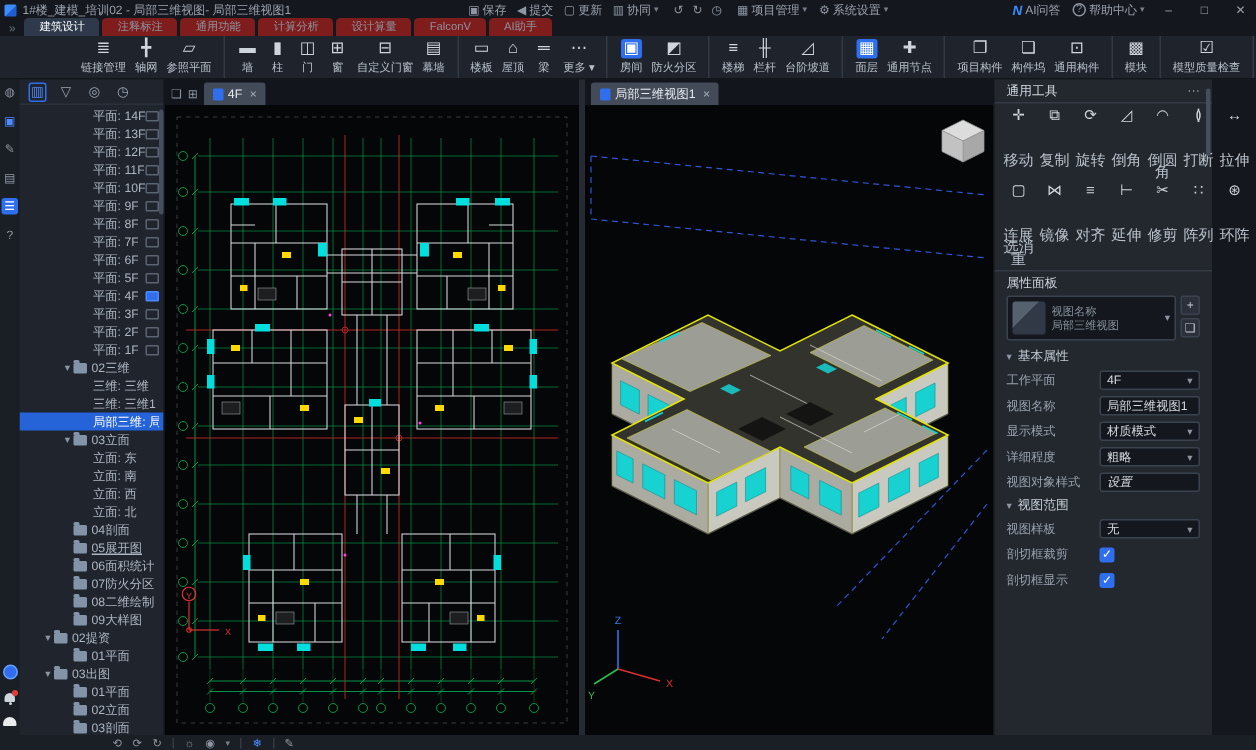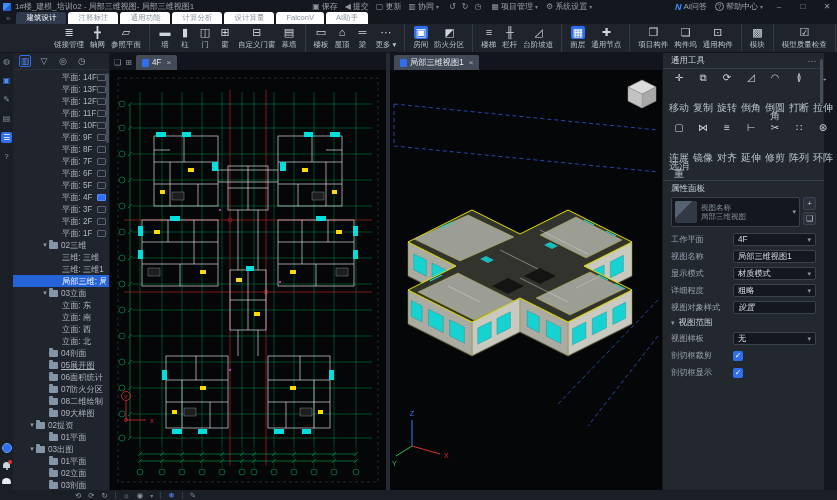--- a/index.html
+++ b/index.html
@@ -18,21 +18,21 @@
   #tb-hist{display:flex;align-items:center;gap:6px;margin-left:10px;}
   #tb-menus{display:flex;align-items:center;gap:8px;margin-left:10px;}
   #tb-right{display:flex;align-items:center;gap:8px;margin-left:auto;margin-right:2px;}
   .ai-logo{color:#3c8dff;font-weight:bold;font-style:italic;font-size:9px;}
   .helpc{width:9px;height:9px;border:1px solid #8d96a3;border-radius:50%;font-size:7px;line-height:8px;text-align:center;color:#8d96a3;}
   .wbtn{width:16px;text-align:center;color:#9aa2ae;font-size:8px;}
 
   
   #tabrow{position:absolute;left:0;top:13px;right:0;height:11px;background:#14171d;display:flex;align-items:flex-end;font-size:7.5px;}
   #tabrow .chev{color:#6b7582;margin:0 6px 1px 6px;font-size:8px;}
-  .rtab{padding:1px 10px;margin-right:2px;background:#ffffff;color:#8b93a0;border-radius:3px 3px 0 0;}
+  .rtab{padding:1px 10px;margin-right:2px;background:#7f1d1d;color:#8b93a0;border-radius:3px 3px 0 0;}
   .rtab.active{background:#2e3a4b;color:#fff;}
 
   
   #ribbon{position:absolute;left:0;top:24px;right:0;height:29px;background:#1f242c;display:flex;align-items:stretch;padding-left:46px;border-bottom:1px solid #12151a;}
   .rgroup{display:flex;align-items:flex-start;padding:2px 5px 0 5px;border-right:1px solid #323943;}
   .ritem{display:flex;flex-direction:column;align-items:center;margin:0 3px;min-width:14px;}
   .ricon{font-size:11px;line-height:13px;height:13px;color:#cfd5dd;}
   .ricon.active{background:#2f6fed;color:#fff;border-radius:2px;padding:0 2px;}
   .rlabel{font-size:7.5px;color:#b9c0ca;white-space:nowrap;margin-top:1px;}
 
@@ -70,21 +70,21 @@
   #pane3d{width:272px;}
   .viewtabs{height:17px;background:#12161c;display:flex;align-items:flex-end;padding-left:4px;gap:4px;}
   .stripico{font-size:8px;color:#8d96a3;margin-bottom:3px;}
   .vtab{height:15px;display:flex;align-items:center;gap:3px;background:#434b59;border-radius:2px 2px 0 0;padding:0 6px;font-size:8.2px;color:#e8ebef;}
   .vtab .doc{width:7px;height:8px;background:#2f6fed;border-radius:1px;flex:none;}
   .vtab .x{color:#aab2bd;font-size:8px;margin-left:2px;}
   .canvas{flex:1;background:#050607;position:relative;}
   .canvas svg{display:block;}
 
   
-  #rightpanel{width:162px;background:#23282f;border-left:1px solid #12151a;position:relative;display:flex;flex-direction:column;font-size:8.5px;}
+  #rightpanel{width:146px;background:#23282f;border-left:1px solid #12151a;position:relative;display:flex;flex-direction:column;font-size:8.5px;}
   .phead{height:16px;display:flex;align-items:center;padding:0 8px;color:#ced4dc;border-bottom:1px solid #343b45;}
   .phead .more{margin-left:auto;color:#8d96a3;}
   #tools{display:grid;grid-template-columns:repeat(7,1fr);padding:3px 4px 2px 4px;row-gap:2px;border-bottom:1px solid #343b45;}
   .tool{display:flex;flex-direction:column;align-items:center;}
   .ticon{font-size:10px;height:12px;line-height:12px;color:#d0d5dc;}
   .tlab{font-size:10px;color:#b9c0ca;text-align:center;line-height:8px;white-space:normal;width:24px;margin-top:20px;}
   #propshead{height:15px;display:flex;align-items:center;padding:0 8px;color:#ced4dc;}
   #typesel{margin:1px 8px 4px 8px;display:flex;gap:3px;}
   .selbox{flex:1;height:30px;background:#14181e;border:1px solid #3a424e;border-radius:2px;display:flex;align-items:center;padding:2px 3px;gap:4px;}
   .thumb{width:22px;height:22px;border-radius:2px;background:linear-gradient(135deg,#55616e 0 40%,#303945 40% 100%);flex:none;}
@@ -893,20 +893,24 @@
             <div>局部三维视图</div>
           </span>
           <span class="selcaret">▾</span>
         </div>
         <div class="selbtns">
           <span class="sbtn">+</span>
           <span class="sbtn">❏</span>
         </div>
       </div>
       <div id="psections">
+          <div class="sechead">
+            <span class="tcaret">▾</span>
+            <span>基本属性</span>
+          </div>
           <div class="frow">
             <span class="flabel">工作平面</span>
             <span class="ctrl">
               <span class="val">4F</span>
               <span class="dcaret">▾</span>
             </span>
           </div>
           <div class="frow">
             <span class="flabel">视图名称</span>
             <span class="ctrl">

